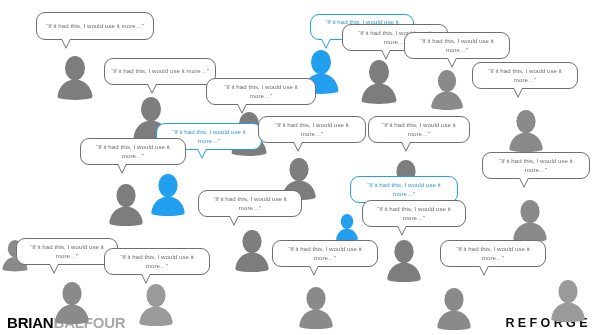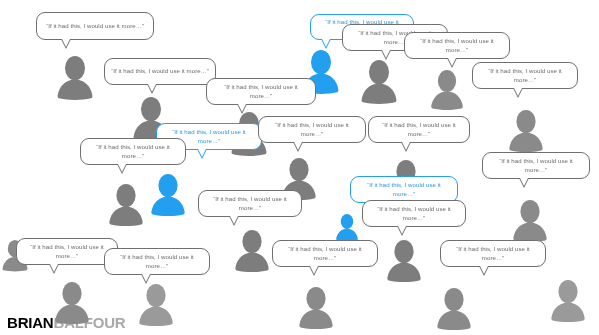--- a/index.html
+++ b/index.html
@@ -320,14 +320,15 @@
         <span class="btxt">“If it had this, I would use it more…”</span>
         <span class="tail" style="left: 38px;"></span>
         <span class="tail-in" style="left: 38px;"></span>
       </div>
     </div>
 
   <div class="logo-left">
     <span class="first">BRIAN</span><span class="second">BALFOUR</span>
   </div>
 
+  <div class="logo-right">REFORGE</div>
 
 </div>
 
 </body></html>

